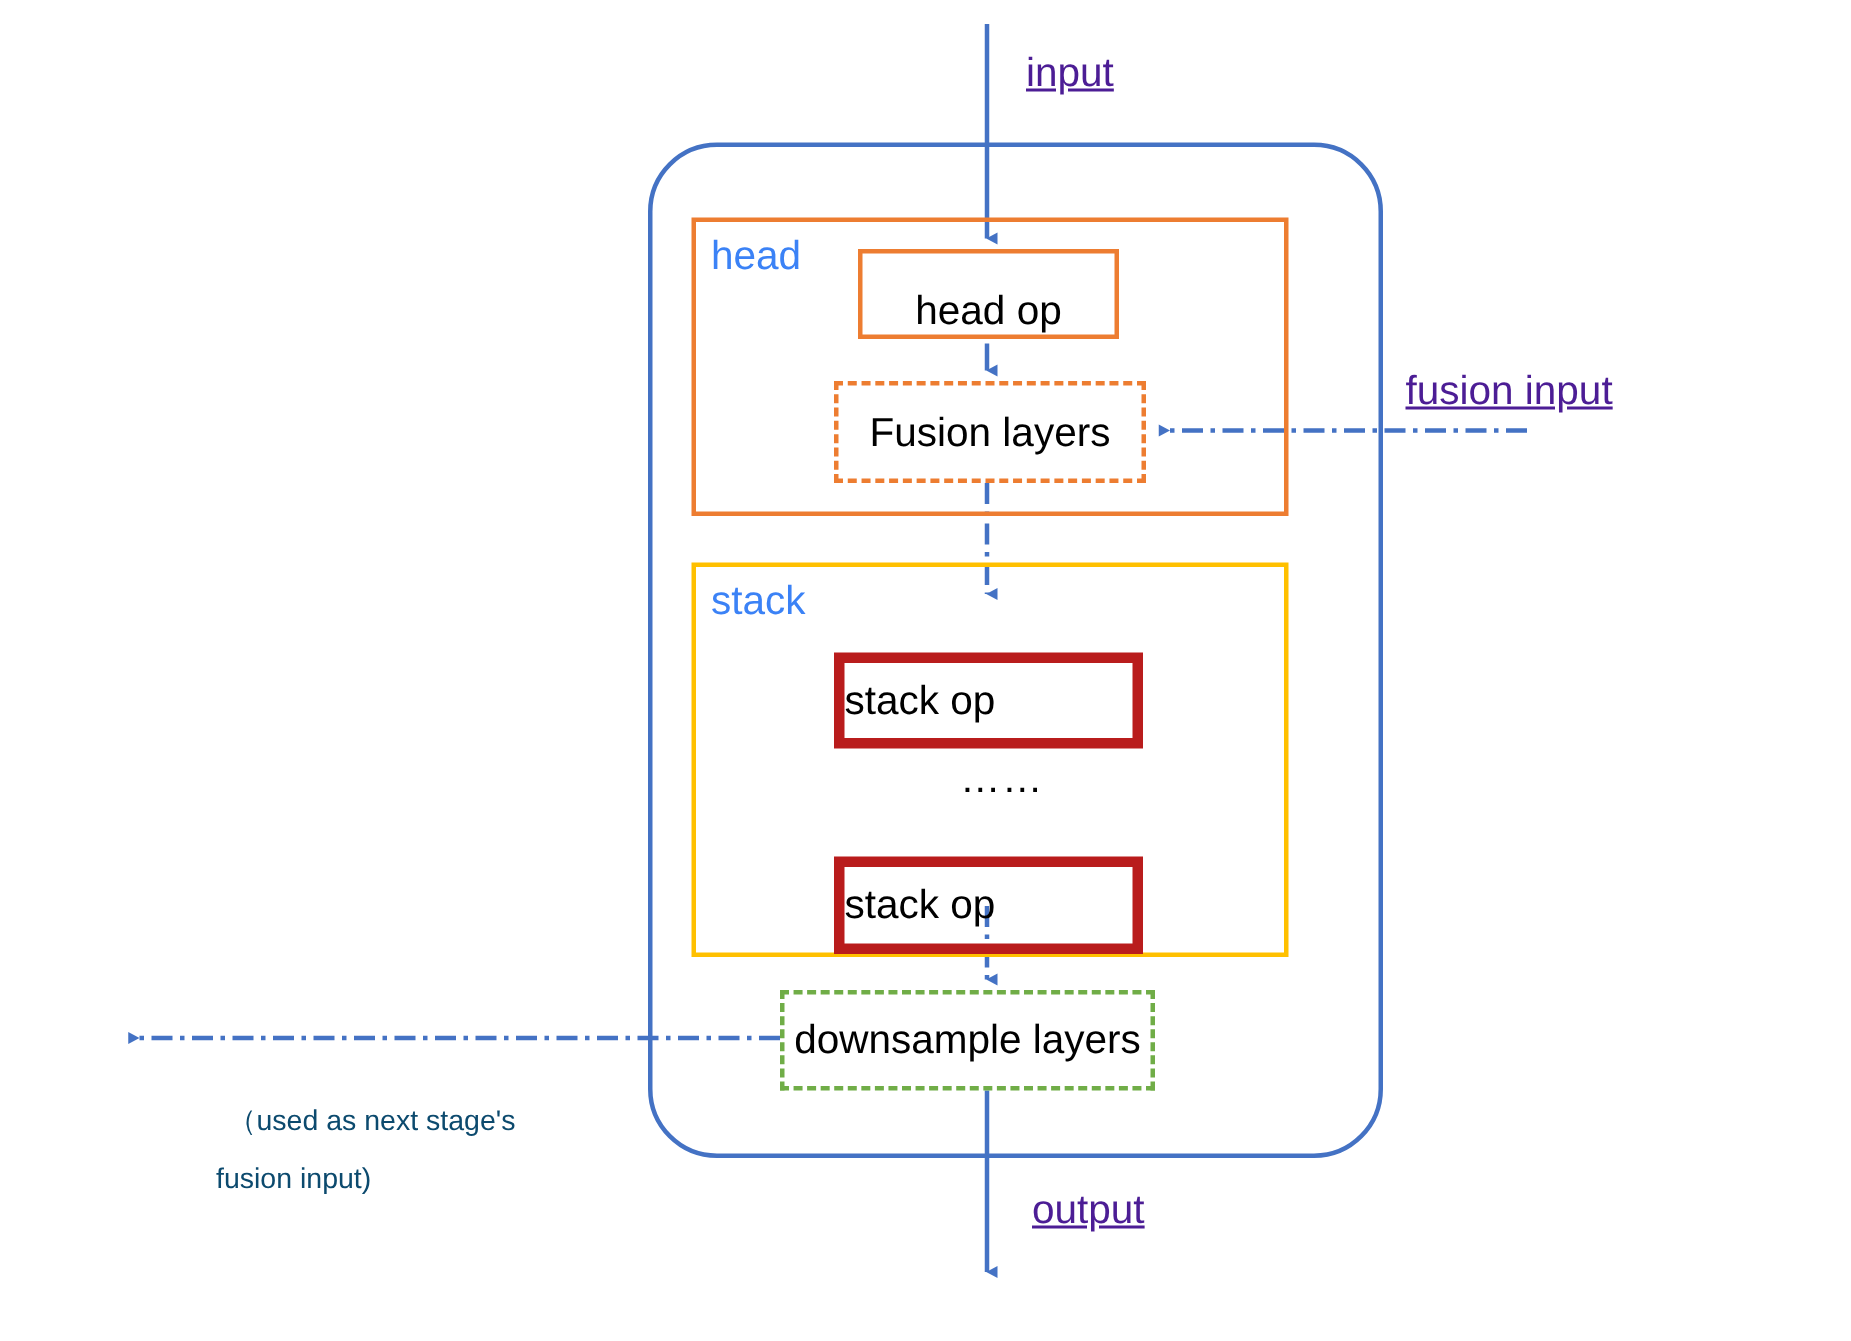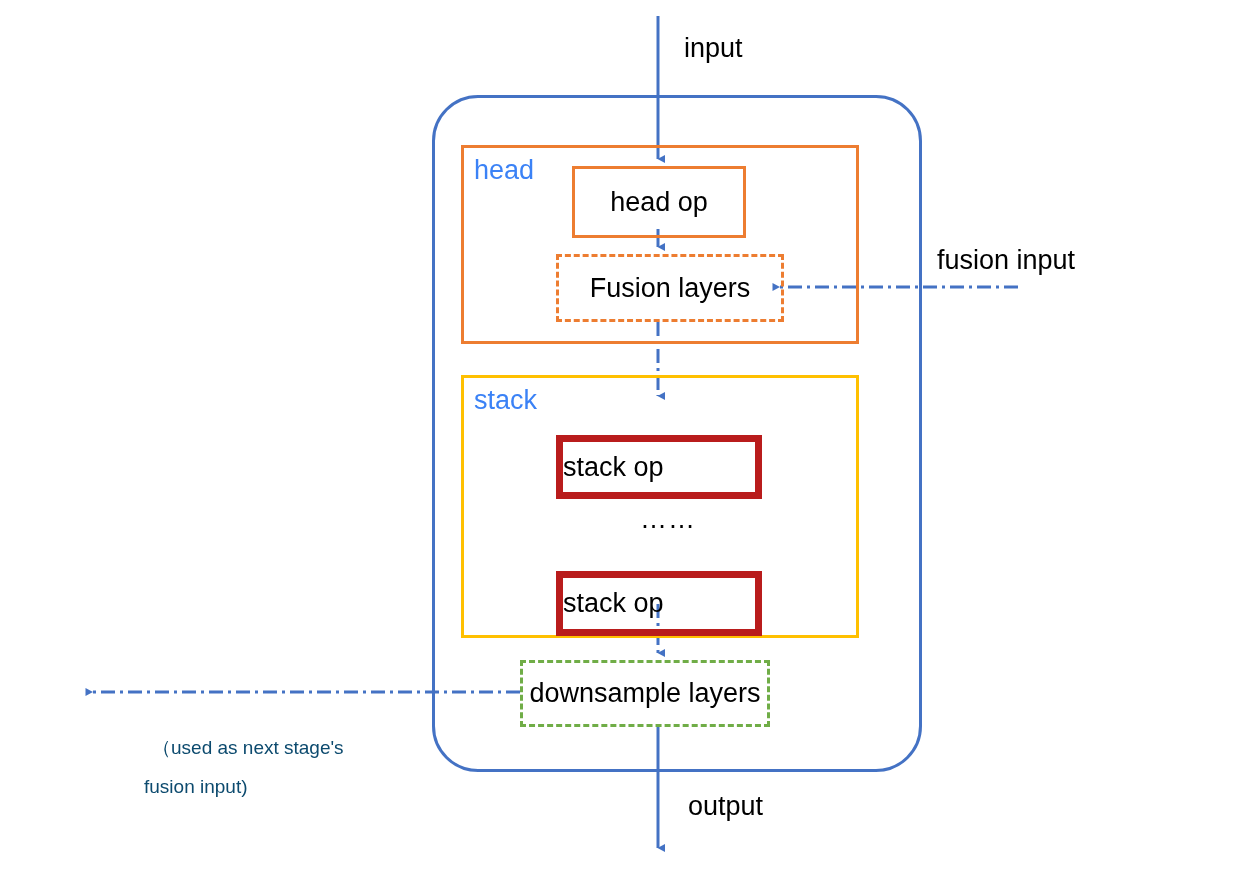--- a/index.html
+++ b/index.html
@@ -77,22 +77,23 @@
   .group-title {
     position: absolute;
     font-size: 27px;
     color: #3b82f6;
     white-space: nowrap;
     text-align: right;
   }
   .free-text {
     position: absolute;
     font-size: 27px;
-    color: #000000;
+    color: #4c1d95;
     white-space: pre;
+    text-decoration: underline;
   }
   .ellipsis-text {
     position: absolute;
     font-size: 27px;
     letter-spacing: 1px;
     color: #000000;
     white-space: nowrap;
   }
   .multiline {
     position: absolute;
@@ -130,25 +131,25 @@
     <line x1="520" y1="692" x2="86" y2="692" stroke="#4472C4" stroke-width="3" stroke-dasharray="14,5,3,5" marker-end="url(#arrowLeft)"></line>
 
     <line x1="658" y1="727" x2="658" y2="848" stroke="#4472C4" stroke-width="3" marker-end="url(#arrowDown)"></line>
   </svg>
 
   <div class="box outer-stage" style="left:432px; top:95px; width:490px; height:677px;"></div>
 
   <div class="box group-head" style="left:461px; top:145px; width:398px; height:199px;"></div>
   <div class="group-title" style="left:474px; top:155px;">head</div>
 
-  <div class="box op-head" style="left:572px; top:166px; width:174px; height:72px;">
+  <div class="box op-head" style="left:572px; top:166px; width:174px; height:60px;align-items:flex-end;">
     <span class="op-text">head op</span>
   </div>
 
-  <div class="box op-fusion" style="left:556px; top:254px; width:228px; height:68px;">
+  <div class="box op-fusion" style="left:556px; top:254px; width:208px; height:68px;">
     <span class="op-text">Fusion layers</span>
   </div>
 
   <div class="box group-stack" style="left:461px; top:375px; width:398px; height:263px;"></div>
   <div class="group-title" style="left:474px; top:385px;">stack</div>
 
   <div class="box op-stack" style="left:556px; top:403px; width:206px; height:64px;">
     <span class="op-text">stack op</span>
   </div>
 

